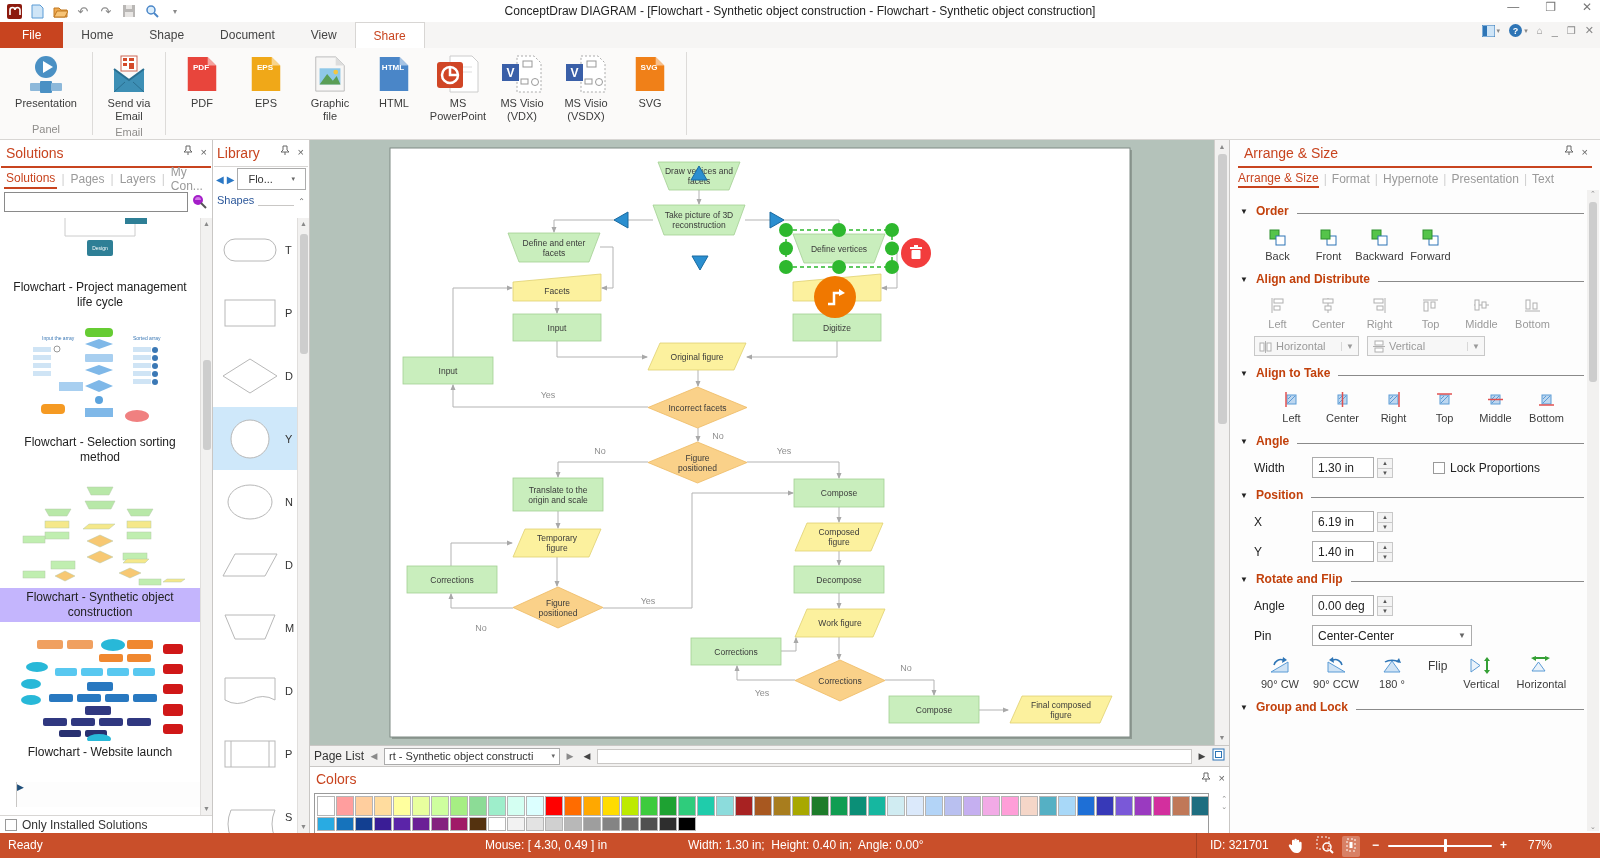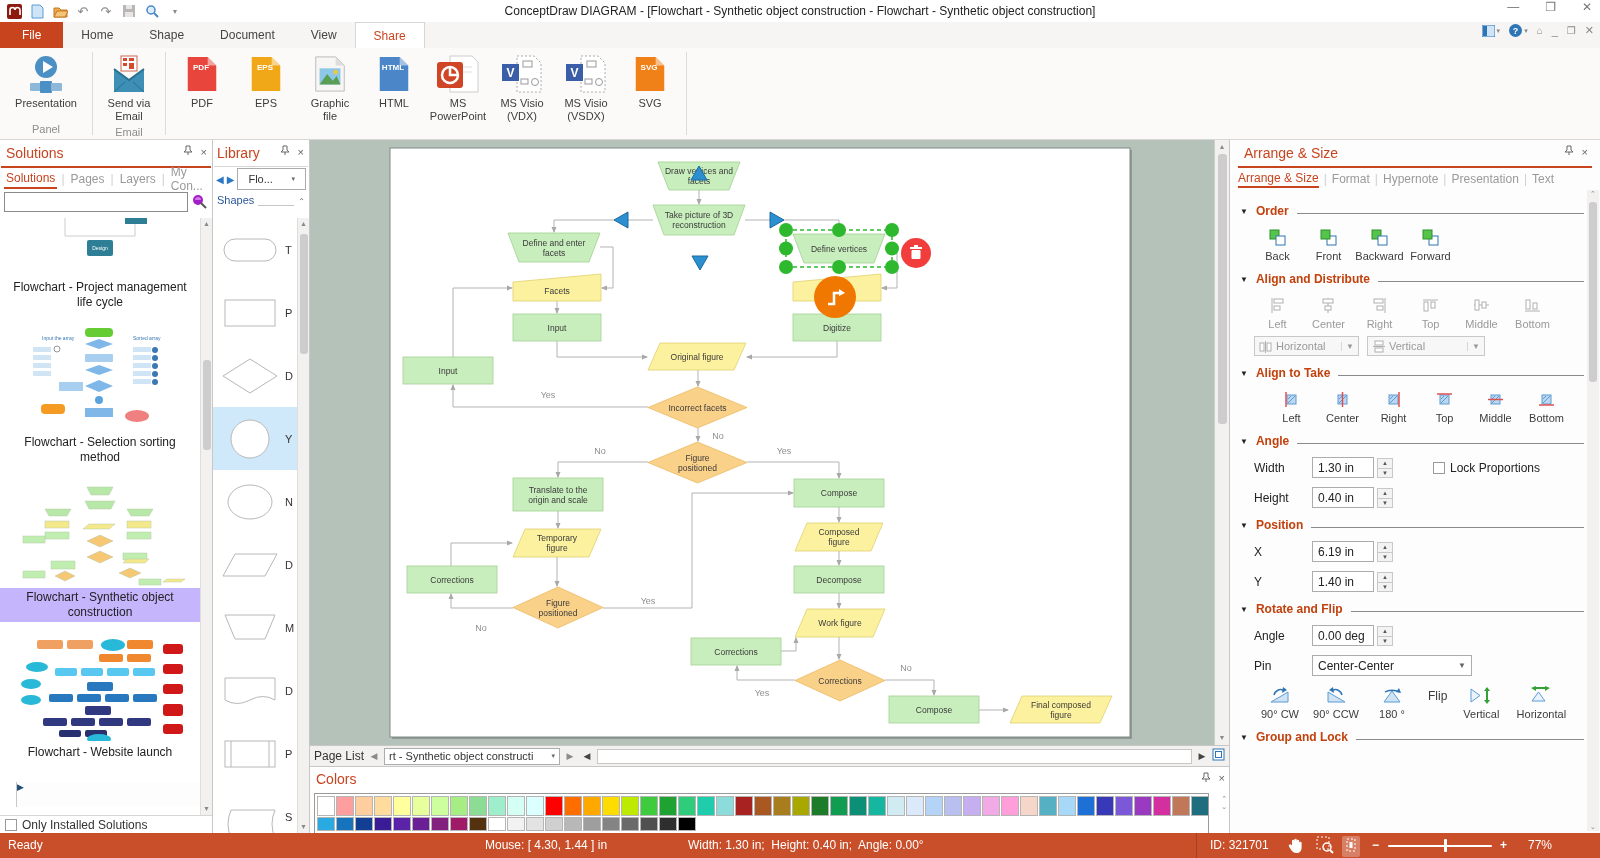--- a/index.html
+++ b/index.html
@@ -1118,28 +1118,20 @@
             <span class="spinbox">1.30 in</span>
             <span class="spinner">
               <span>▲</span>
               <span>▼</span>
             </span>
             <span class="lockrow">
               <span class="cbx"></span>
               <span>Lock Proportions</span>
             </span>
           </div>
-          <div class="frow">
-            <span class="flabel">Height</span>
-            <span class="spinbox">0.40 in</span>
-            <span class="spinner">
-              <span>▲</span>
-              <span>▼</span>
-            </span>
-          </div>
           <div class="sec-h">
             <span class="tri">▼</span>
             <span class="sec-t">Position</span>
             <span class="sec-line"></span>
           </div>
           <div class="frow">
             <span class="flabel">X</span>
             <span class="spinbox">6.19 in</span>
             <span class="spinner">
               <span>▲</span>
@@ -1228,21 +1220,21 @@
       <div class="arr-scroll">
         <span style="color:#8a8a8a;font-size:7px">⌃</span>
         <span style="width:8px;height:180px;background:#cdcdcd;border-radius:3px;margin-top:4px"></span>
         <span style="margin-top:auto;color:#8a8a8a;font-size:7px">⌄</span>
       </div>
     </div>
   </div>
 
   <div class="status">
     <span style="left:8px">Ready</span>
-    <span style="left:485px">Mouse: [ 4.30, 1.44 ] in</span>
+    <span style="left:485px">Mouse: [ 4.30, 0.49 ] in</span>
     <span style="left:688px">Width: 1.30 in;  Height: 0.40 in;  Angle: 0.00°</span>
     <div class="vdiv" style="left:1196px"></div>
     <span style="left:1210px">ID: 321701</span>
     <span class="sicon" style="left:1288px"><svg width="16" height="18">
           <path d="M4 9 V5 a1.2 1.2 0 0 1 2.4 0 V4 a1.2 1.2 0 0 1 2.4 0 v1 a1.2 1.2 0 0 1 2.4 0 v2 a1.2 1.2 0 0 1 2.4 0 v4 c0 4 -2 6 -5 6 s-4.5 -1.5 -6 -4 l-1.6 -2.6 a1.3 1.3 0 0 1 2.2 -1.4 z" fill="#fff"></path>
         </svg></span>
     <span class="sicon" style="left:1316px"><svg width="18" height="18">
           <rect x="1" y="1" width="12" height="12" fill="none" stroke="#fff" stroke-dasharray="2 2"></rect>
           <circle cx="11" cy="11" r="4" fill="none" stroke="#fff" stroke-width="1.5"></circle>
           <line x1="14" y1="14" x2="17" y2="17" stroke="#fff" stroke-width="2"></line>

